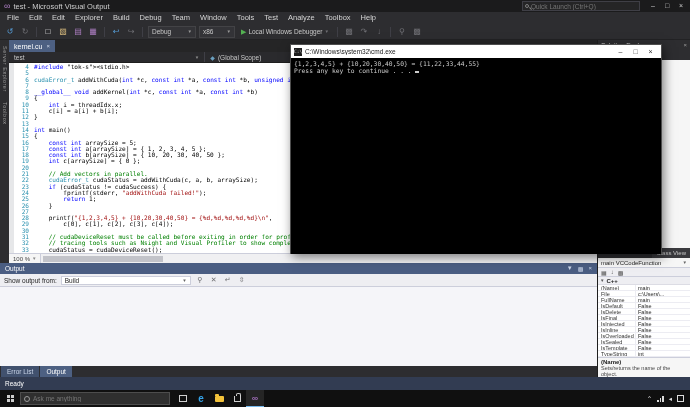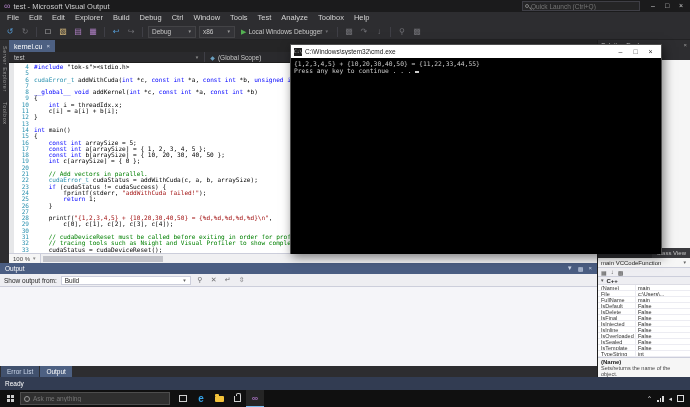--- a/index.html
+++ b/index.html
@@ -193,21 +193,21 @@
     </div>
   </div>
 
   <div class="menubar">
       <span class="menu-item">File</span>
       <span class="menu-item">Edit</span>
       <span class="menu-item">Edit</span>
       <span class="menu-item">Explorer</span>
       <span class="menu-item">Build</span>
       <span class="menu-item">Debug</span>
-      <span class="menu-item">Ctrl</span>
+      <span class="menu-item">Team</span>
       <span class="menu-item">Window</span>
       <span class="menu-item">Tools</span>
       <span class="menu-item">Test</span>
       <span class="menu-item">Analyze</span>
       <span class="menu-item">Toolbox</span>
       <span class="menu-item">Help</span>
     </div>
 
   <div class="toolbar">
     <span class="t-ico blue">↺</span>

